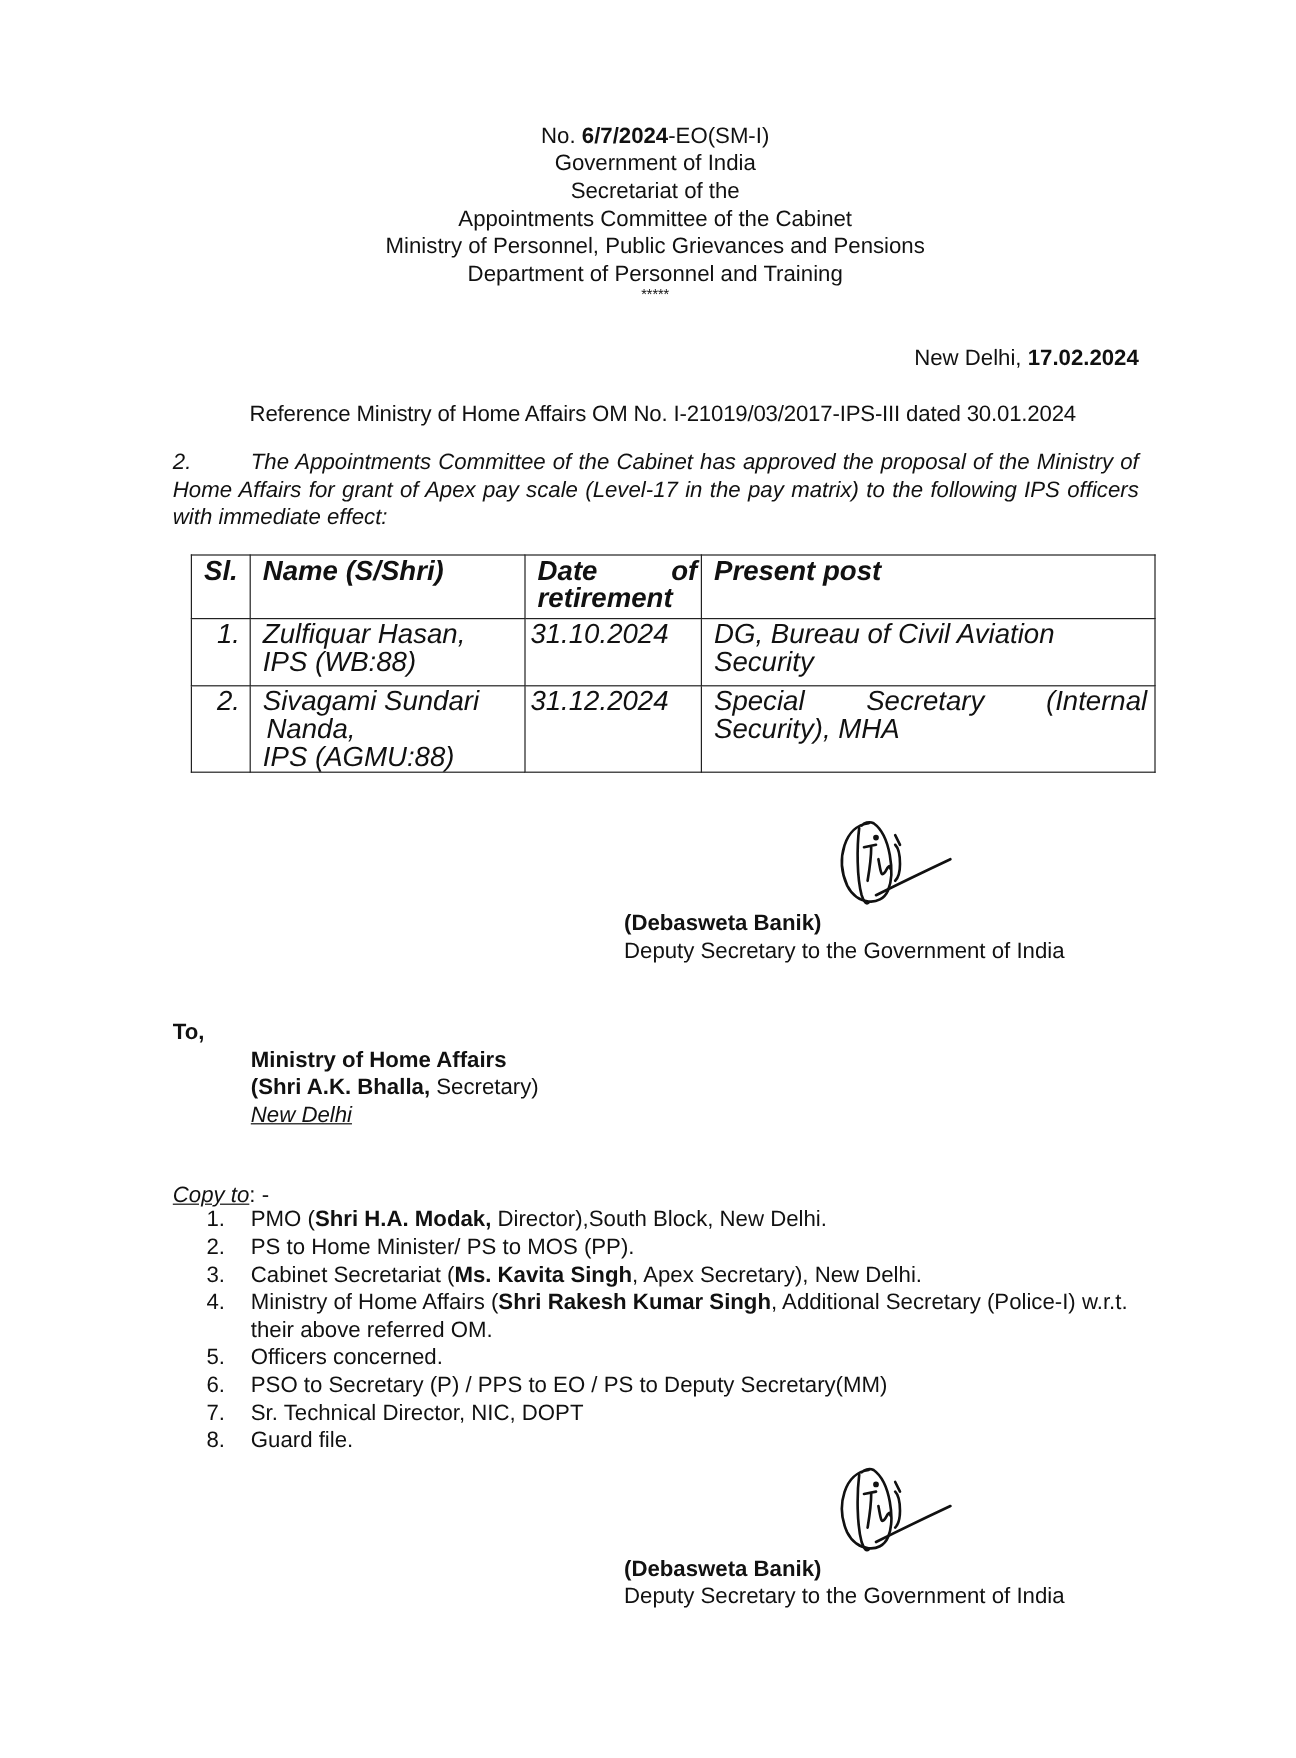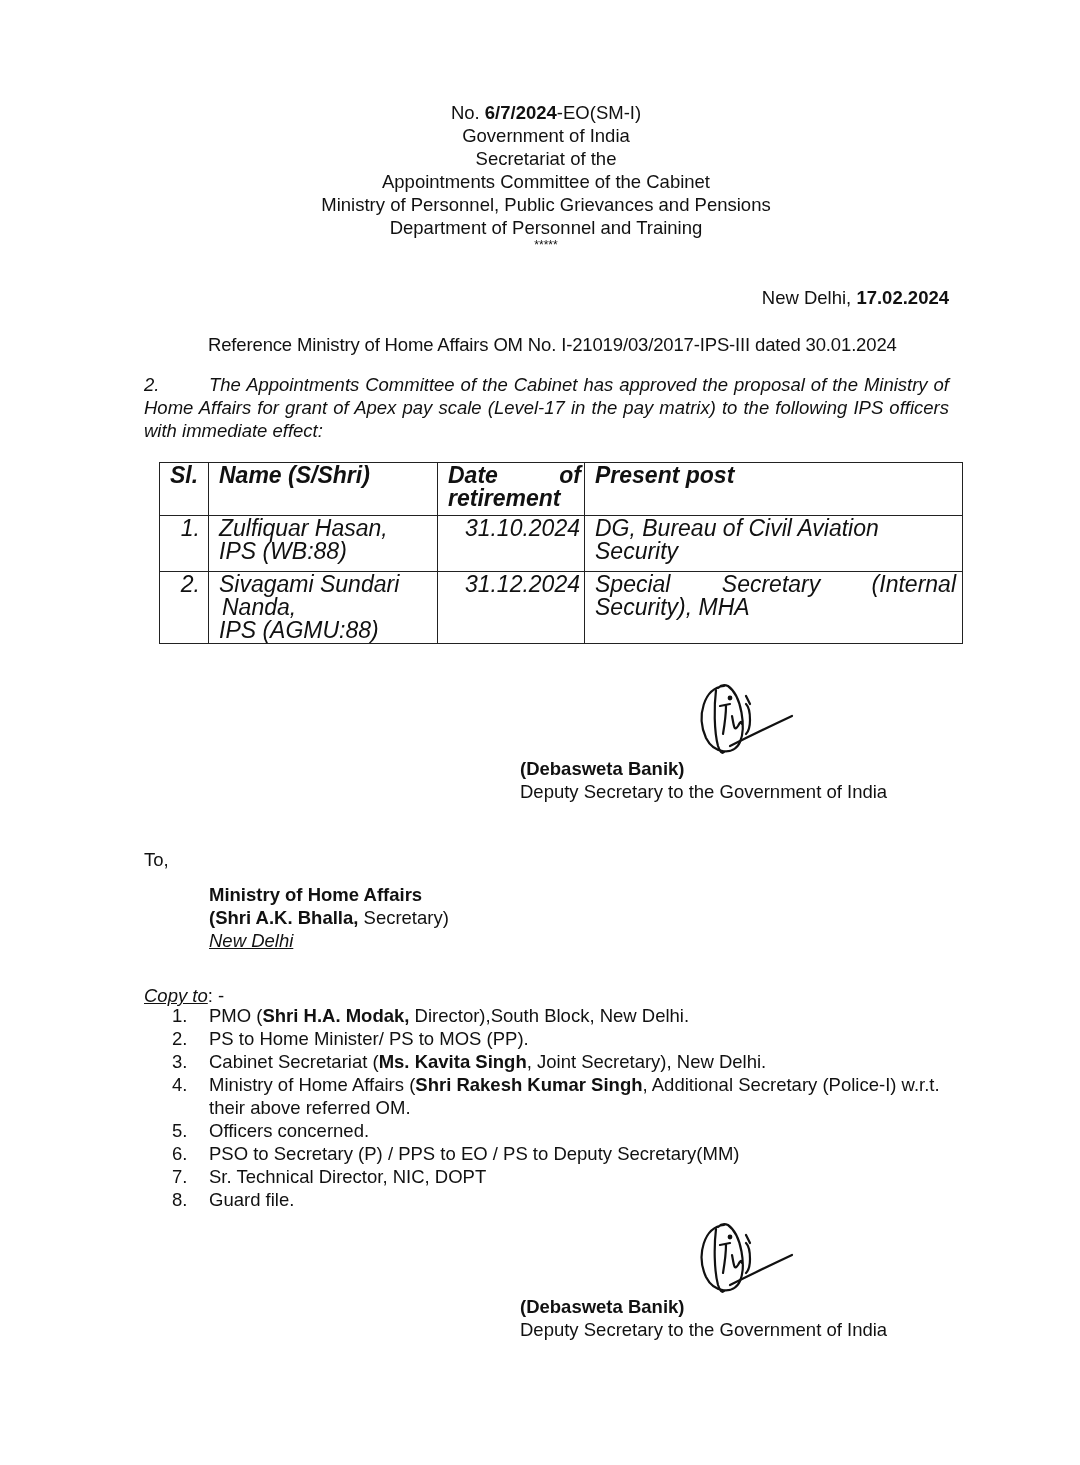--- a/index.html
+++ b/index.html
@@ -31,33 +31,33 @@
   table.grid td, table.grid th {
     border: 1.3px solid #222; vertical-align: top; padding: 0;
     font-size: 23px; line-height: 23px; font-weight: normal; font-style: italic;
   }
   table.grid th { font-weight: bold; text-align: left; padding: 1px 6px 1px 10px; height: 50px; }
   table.grid th.c-sl { padding-left: 10px; }
   table.grid th.c-date { text-align: justify; text-align-last: justify; padding: 1px 3px 1px 10px; }
   table.grid th.c-date span.l2 { display:block; text-align:center; text-align-last:left; }
   table.grid td { padding: 1px 6px 1px 10px; }
   table.grid td.c-sl { text-align: right; padding-right: 8px; }
-  table.grid td.c-date { text-align: right; padding: 1px 4px; }
+  table.grid td.c-date { text-align: left; padding: 1px 4px; }
   table.grid tr.r1 td { height: 53px; }
   table.grid tr.r2 td { height: 66px; }
   .post2 { text-align: justify; text-align-last: left; }
   .indent1 { padding-left: 3px; display: block; }
   .indent0 { display: block; }
 
   
   .sig { width: 110px; height: 84px; }
   .sigblock { text-align: left; }
 
-  .to-label { left: 144px; top: 848px; font-weight: normal; }
-  .to-block { left: 209px; top: 871px; margin-top: 12px; }
+  .to-label { left: 144px; top: 848px; font-weight: bold; }
+  .to-block { left: 209px; top: 871px; }
   .copy-label { left: 144px; top: 984px; }
 
   ol.copylist {
     position: absolute; left: 172px; top: 1004px; margin: 0; padding: 0;
     list-style: none; width: 790px;
   }
   ol.copylist li { display: flex; }
   ol.copylist li .n { width: 37px; flex: none; }
   ol.copylist li .t { flex: 1; }
 </style>
@@ -148,21 +148,21 @@
   <li>
       <span class="n">1.</span>
       <span class="t"><span>PMO (</span><b>Shri H.A. Modak,</b><span> Director),South Block, New Delhi.</span></span>
     </li>
   <li>
       <span class="n">2.</span>
       <span class="t"><span>PS to Home Minister/ PS to MOS (PP).</span><b></b><span></span></span>
     </li>
   <li>
       <span class="n">3.</span>
-      <span class="t"><span>Cabinet Secretariat (</span><b>Ms. Kavita Singh</b><span>, Joint Secretary), New Delhi.</span></span>
+      <span class="t"><span>Cabinet Secretariat (</span><b>Ms. Kavita Singh</b><span>, Apex Secretary), New Delhi.</span></span>
     </li>
   <li>
       <span class="n">4.</span>
       <span class="t"><span>Ministry of Home Affairs (</span><b>Shri Rakesh Kumar Singh</b><span>, Additional Secretary (Police-I) w.r.t. their above referred OM.</span></span>
     </li>
   <li>
       <span class="n">5.</span>
       <span class="t"><span>Officers concerned.</span><b></b><span></span></span>
     </li>
   <li>

